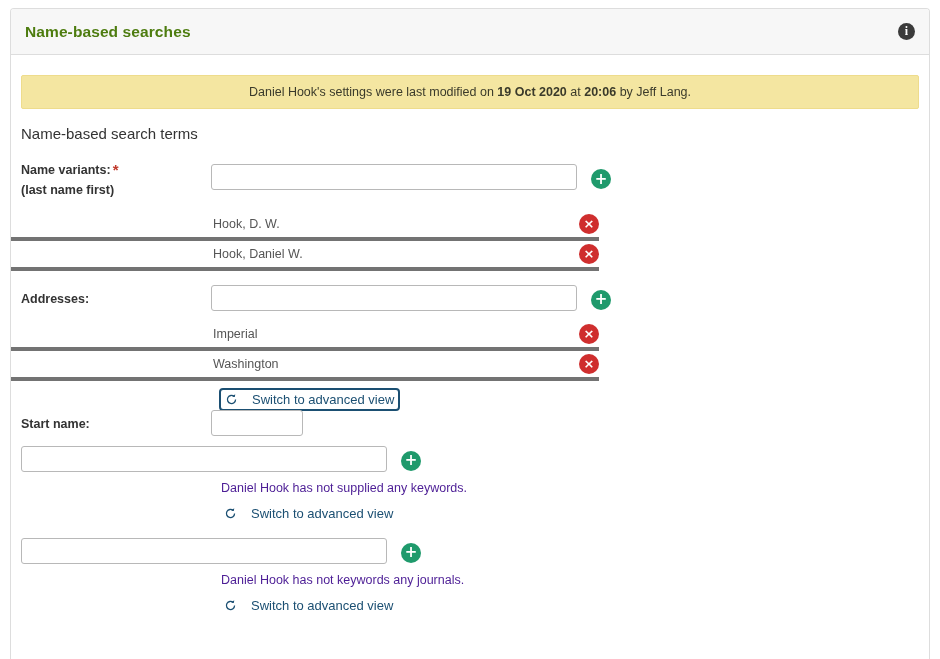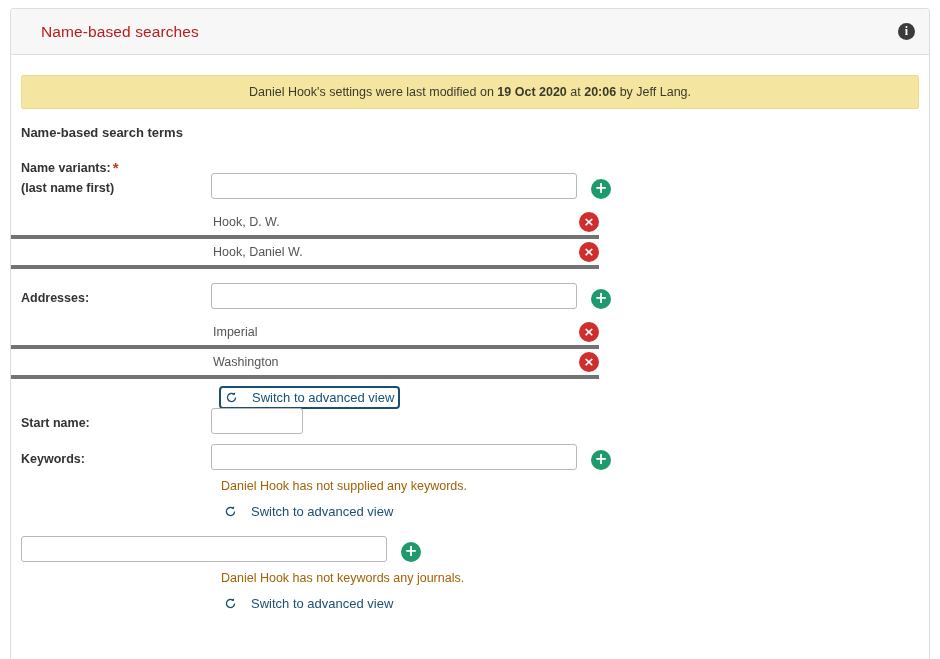--- a/index.html
+++ b/index.html
@@ -32,24 +32,23 @@
     height: 46px;
     background: #f7f7f7;
     border-bottom: 1px solid #dddddd;
     border-radius: 3px 3px 0 0;
     display: flex;
     align-items: center;
     padding: 0 12px 0 14px;
   }
   .panel-title {
     font-size: 15.5px;
-    font-weight: normal;
-    color: #b91c1c;
+    font-weight: bold;
+    color: #4d7c0f;
     letter-spacing: 0.1px;
-    margin-left: 16px;
   }
   .header-spacer { flex: 1 1 auto; }
   .info-icon {
     width: 17px;
     height: 17px;
     border-radius: 50%;
     background: #3b3b3b;
     color: #ffffff;
     font-size: 12px;
     font-weight: bold;
@@ -70,35 +69,35 @@
     border: 1px solid #eedc8c;
     color: #3a3a2a;
     font-size: 12.5px;
     text-align: center;
     padding: 9px 14px;
     border-radius: 2px;
   }
   .notice b { font-weight: bold; }
 
   .section-title {
-    font-size: 13px;
+    font-size: 15px;
     color: #333333;
     margin: 16px 0 12px 10px;
-    font-weight: bold;
+    font-weight: normal;
   }
   .section-title.secondary {
     margin-top: 26px;
     font-weight: bold;
     font-size: 14.5px;
   }
 
   .row {
     position: relative;
     display: flex;
-    align-items: flex-end;
+    align-items: center;
     padding-left: 10px;
   }
   .label {
     width: 190px;
     flex: 0 0 190px;
     font-size: 12.5px;
     color: #333333;
     font-weight: bold;
     padding-top: 4px;
     line-height: 1.55;
@@ -166,21 +165,21 @@
     width: 366px;
     font-size: 12.5px;
     color: #555555;
     padding-left: 2px;
   }
   .value-row .icon-cell { padding-top: 0; }
 
   .helper-row {
     padding-left: 210px;
     font-size: 12.5px;
-    color: #a16207;
+    color: #4c1d95;
     margin-top: 9px;
   }
 
   .switch-row {
     padding-left: 210px;
     margin-top: 9px;
   }
   .switch-link {
     display: inline-flex;
     align-items: center;
@@ -297,21 +296,20 @@
       <div class="row">
         <div class="label">Start name:</div>
         <div class="field-col">
           <input class="text short" type="text" placeholder="" style="">
         </div>
       </div>
 
       <div class="spacer-10"></div>
 
       <div class="row">
-        <div class="label">Keywords:</div>
         <div class="field-col">
           <input class="text" type="text" placeholder="" style="">
         </div>
         <div class="icon-cell">
           <span class="add-btn">+</span>
         </div>
       </div>
 
       <div class="helper-row">Daniel Hook has not supplied any keywords.</div>
 

